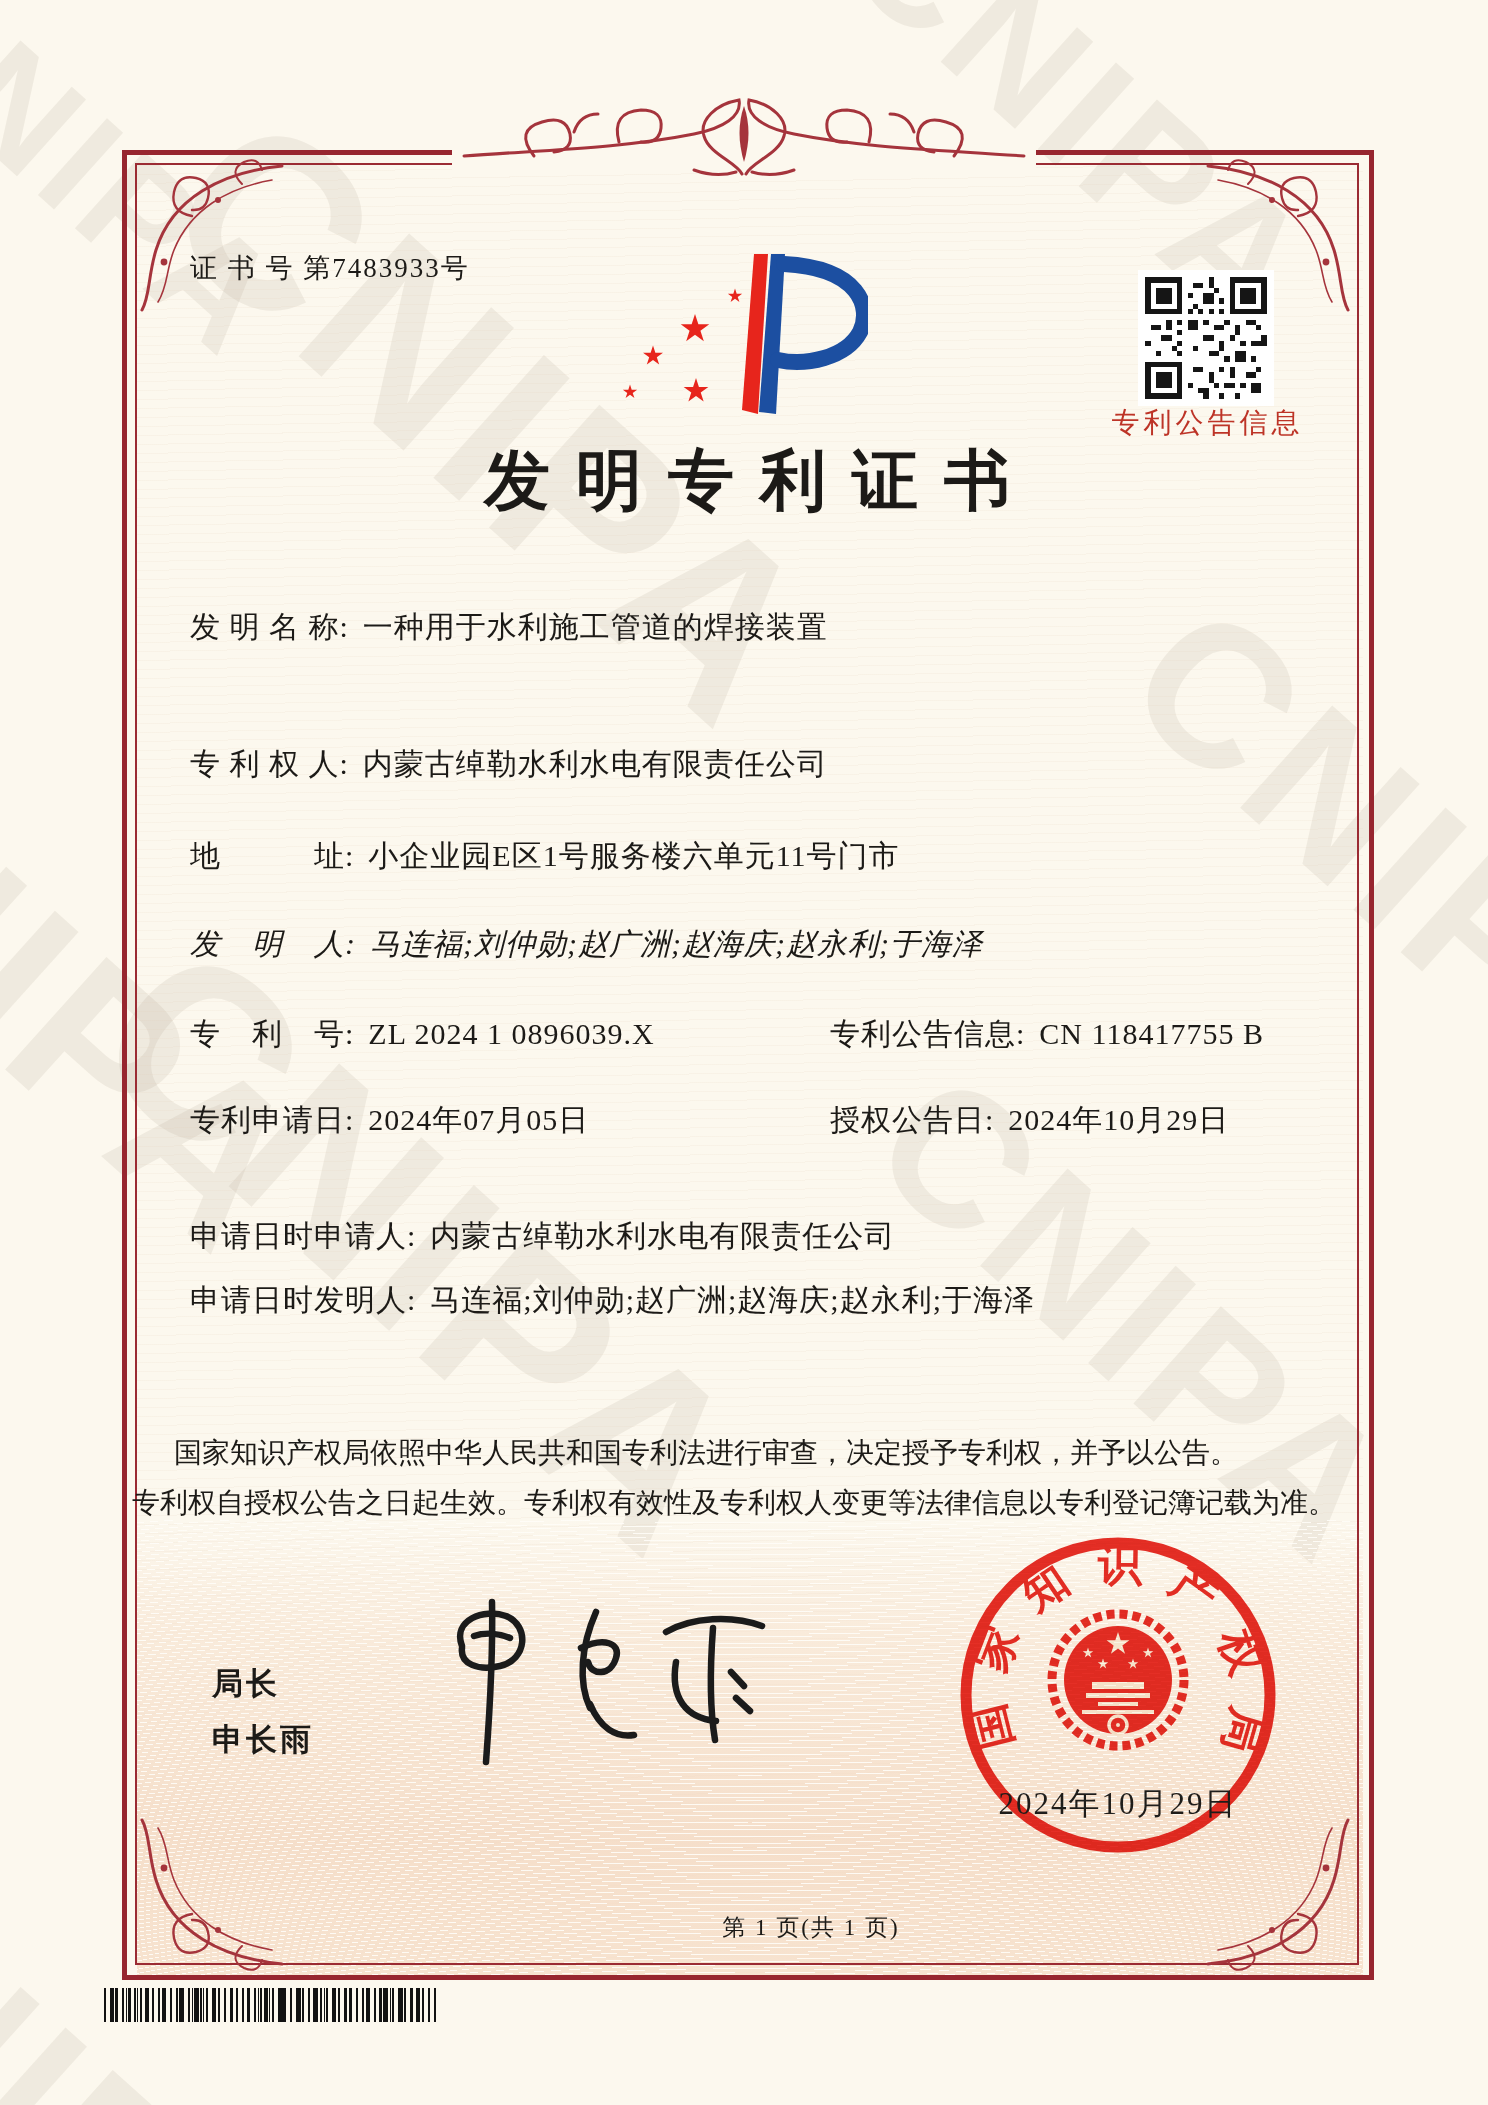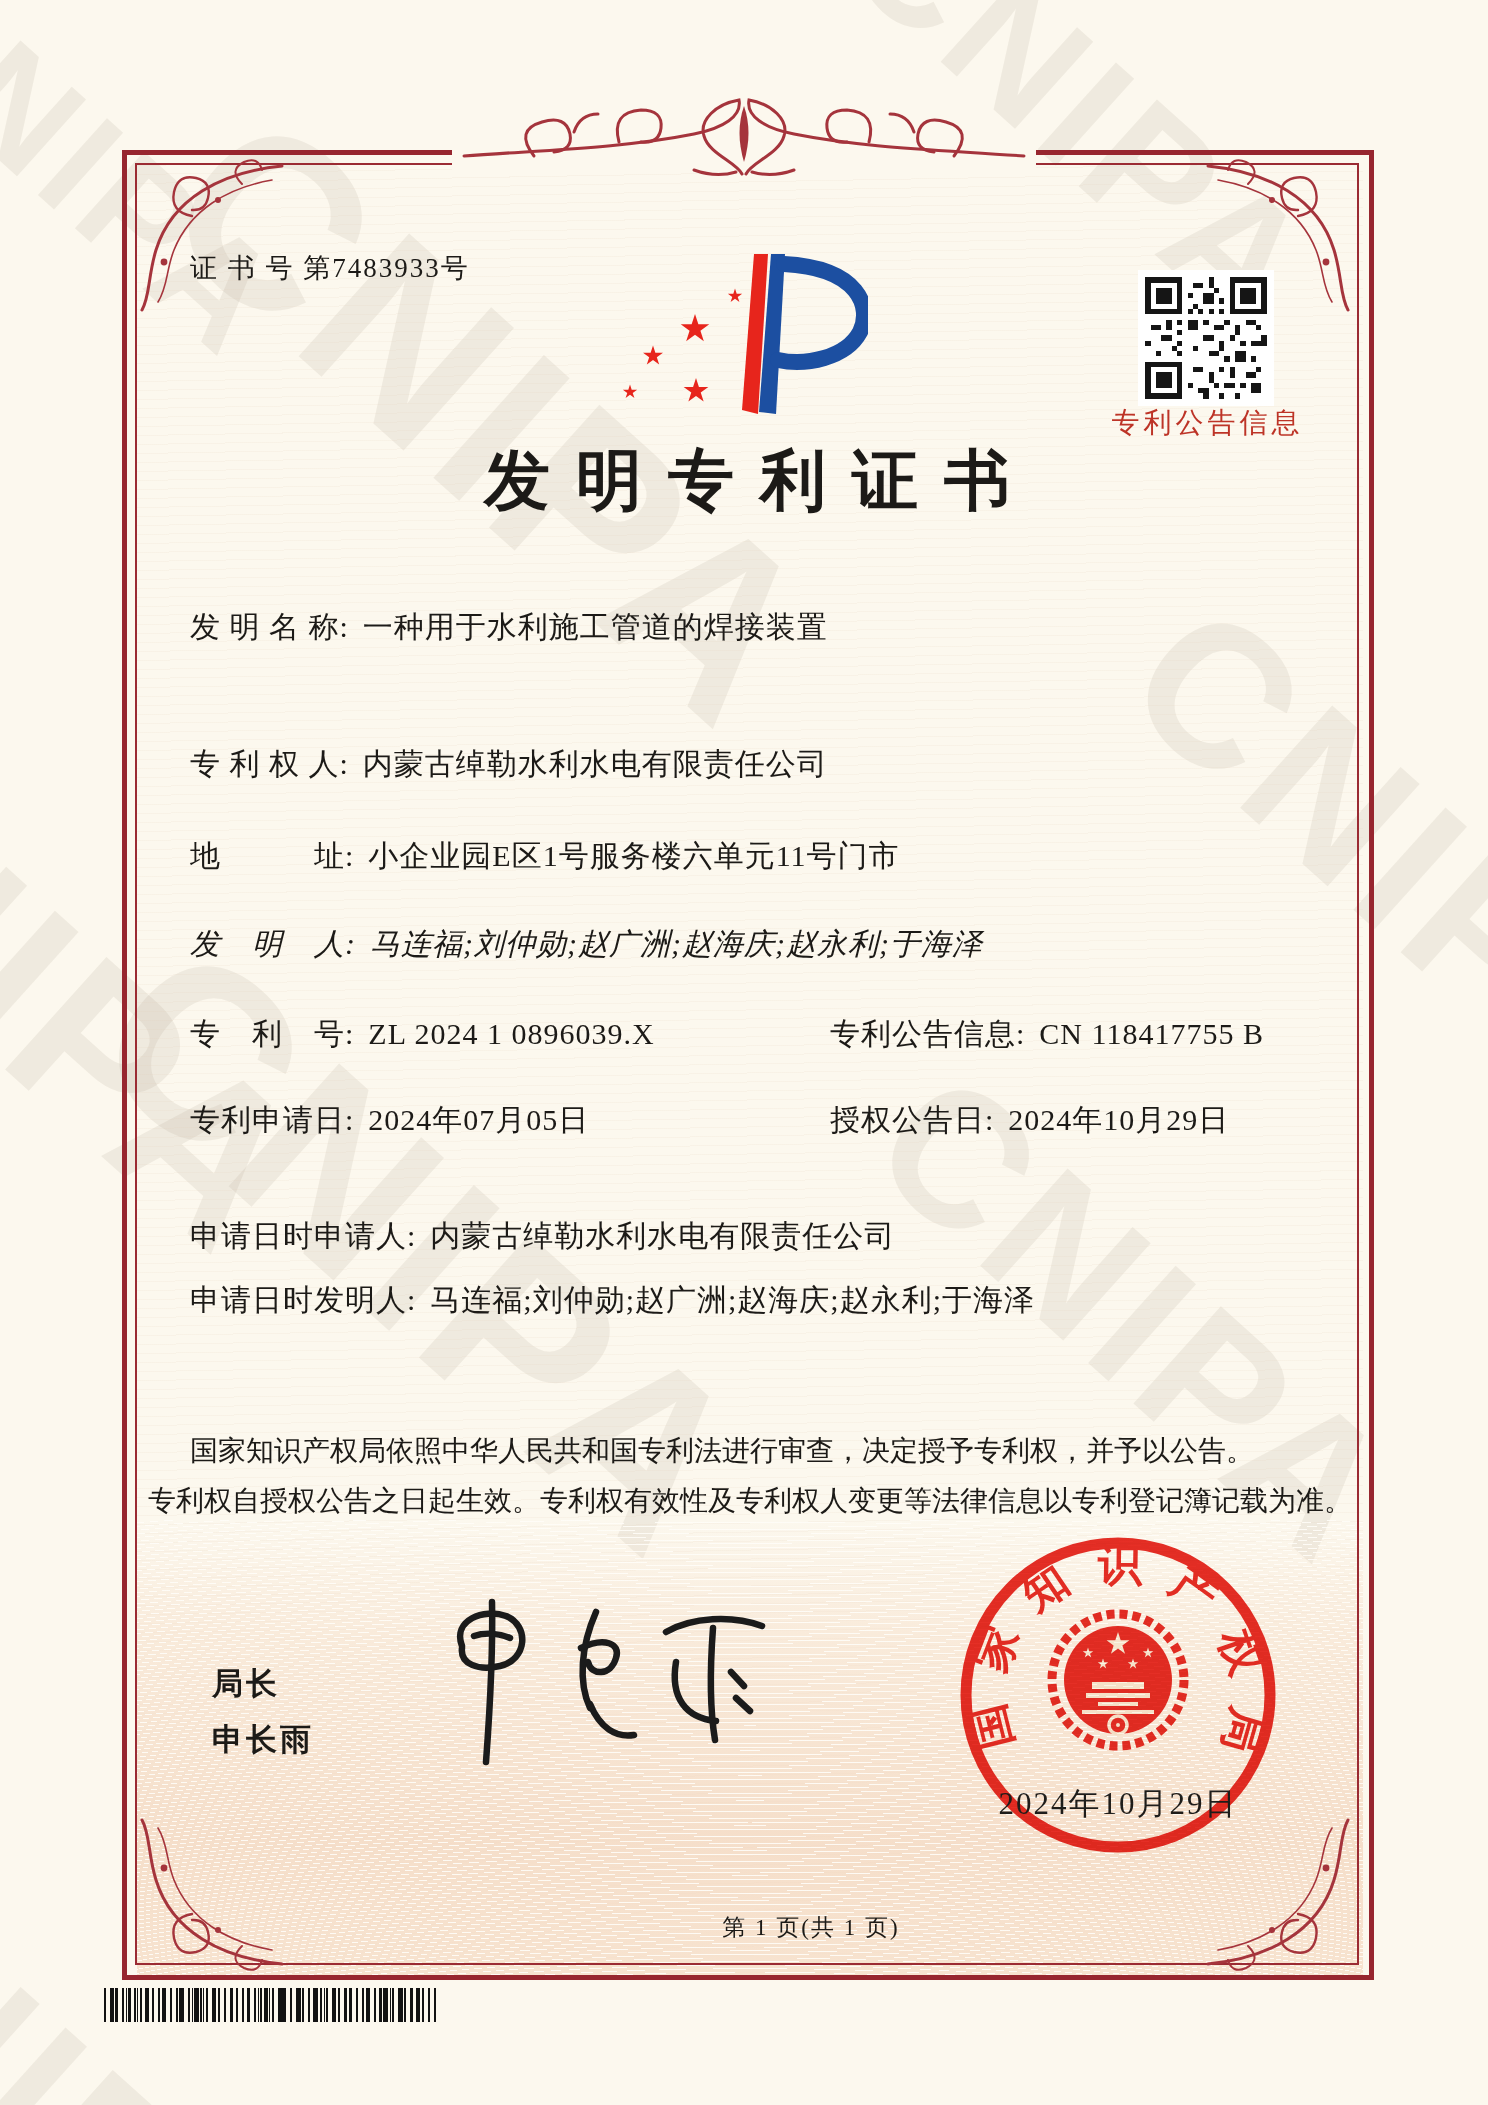--- a/index.html
+++ b/index.html
@@ -51,21 +51,21 @@
     text-align:center;box-sizing:border-box;
   }
   
   .row{position:absolute;left:190px;font-size:30px;letter-spacing:1px;z-index:4;white-space:nowrap;}
   .row .lbl{white-space:pre;}
   .row .val{margin-left:14px;}
   .row .rcol{position:absolute;left:640px;top:0;}
   .addr-wrap{display:inline-block;vertical-align:top;margin-left:14px;}
   .addr-wrap div{line-height:56px;}
   
-  .statement{position:absolute;left:148px;top:1428px;width:1205px;font-size:28px;line-height:50px;z-index:4;font-family:Liberation Mono, monospace;}
+  .statement{position:absolute;left:132px;top:1428px;width:1205px;font-size:28px;line-height:50px;z-index:4;}
   .statement .l1{text-indent:42px;}
   
   .director{
     position:absolute;left:212px;top:1656px;z-index:4;
     font-family:"Liberation Sans","DejaVu Sans",sans-serif;
     font-size:31px;font-weight:600;letter-spacing:3px;line-height:56px;
   }
   .sig{position:absolute;left:430px;top:1588px;z-index:4;}
   
   .seal{position:absolute;left:955px;top:1532px;z-index:5;mix-blend-mode:multiply;opacity:0.95;}

